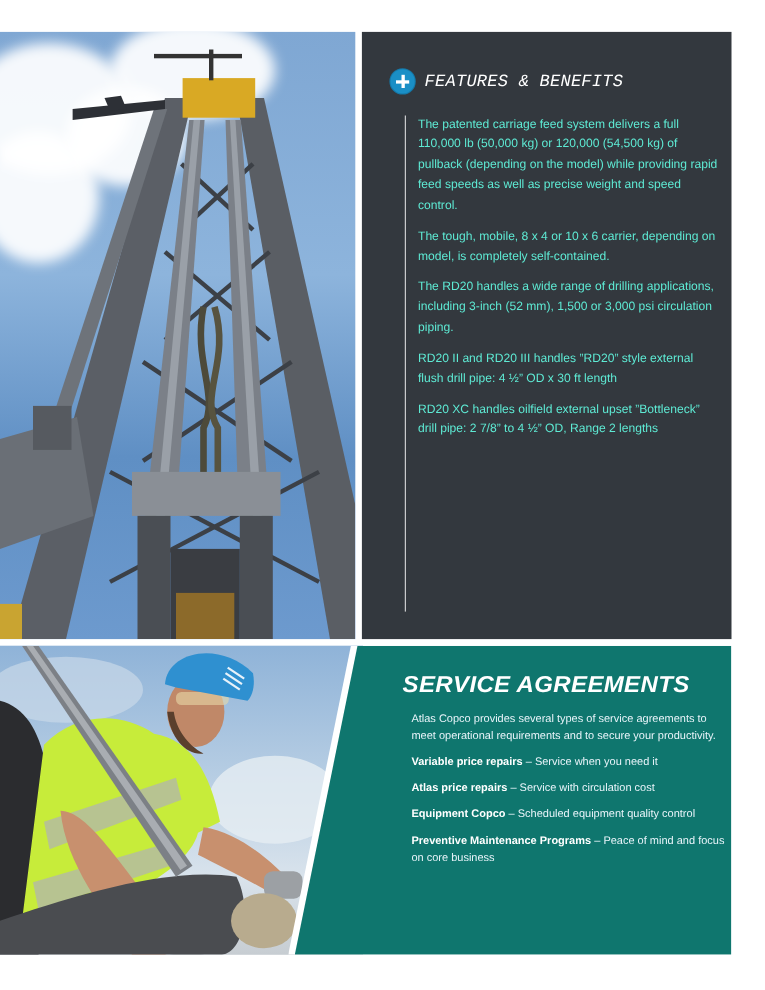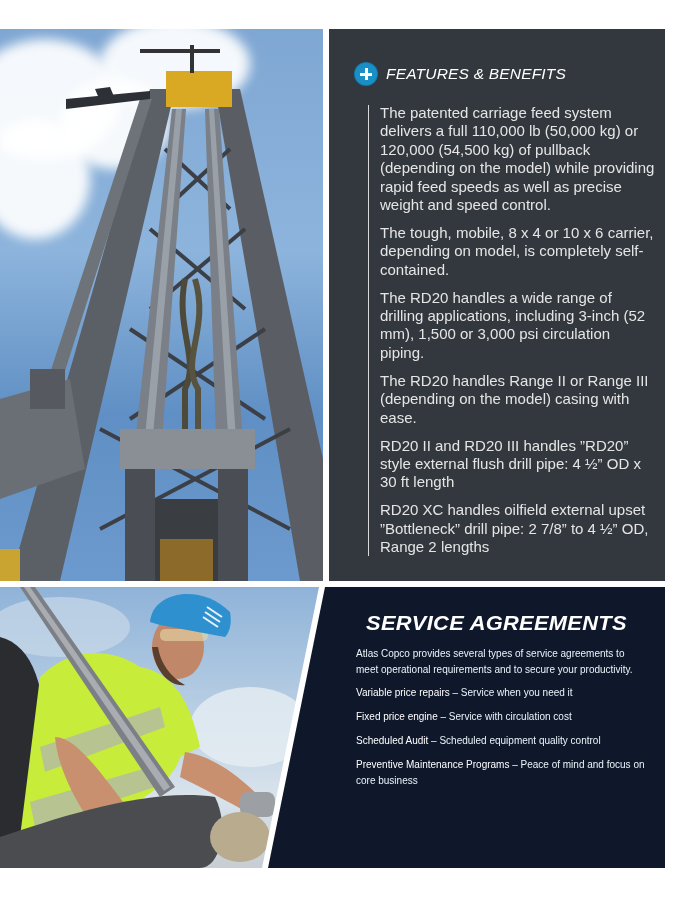--- a/index.html
+++ b/index.html
@@ -10,61 +10,61 @@
     position:absolute; left:0; top:29px; width:323px; height:552px; overflow:hidden;
     background: linear-gradient(180deg,#7fa7d3 0%,#8db4dc 40%,#5f8fc4 70%,#6d9ace 100%);
   }
   .photo-rig .cloud { position:absolute; border-radius:50%; background:rgba(255,255,255,0.92); filter:blur(6px); }
   .photo-rig svg { position:absolute; left:0; top:0; }
 
   
   .features {
     position:absolute; left:329px; top:29px; width:336px; height:552px; background:#33383e;
   }
-  .features-header { position:absolute; left:26px; top:34px; display:flex; align-items:center; }
+  .features-header { position:absolute; left:26px; top:34px; display:flex; align-items:center;font-family:Liberation Mono, monospace; }
   .plus-icon {
     width:22px; height:22px; border-radius:50%; background:#1a8fc6; position:relative; flex:none;
     box-shadow:0 0 0 1px #1578a8;
   }
   .plus-icon::before, .plus-icon::after { content:""; position:absolute; background:#ffffff; }
   .plus-icon::before { left:5px; top:9.5px; width:12px; height:3px; }
   .plus-icon::after  { left:9.5px; top:5px; width:3px; height:12px; }
   .features-title {
     margin-left:9px; color:#ffffff; font-size:15.5px; font-style:italic; letter-spacing:0.2px;
   }
   .features-rule { position:absolute; left:39px; top:76px; width:1px; height:451px; background:#d9dadb; }
   .features-list { position:absolute; left:51px; top:75px; width:275px; }
   .features-list p {
-    margin:0 0 9.5px 0; color:#e5e5e5; font-size:15px; line-height:18.4px; font-weight:normal;
+    margin:0 0 9.5px 0; color:#5eead4; font-size:11px; line-height:18.4px; font-weight:normal;
   }
 
   
   .photo-worker {
     position:absolute; left:0; top:587px; width:330px; height:281px; overflow:hidden;
     background: linear-gradient(180deg,#8fb3d8 0%,#b9cfe4 45%,#d9e3ec 75%,#c7cdd2 100%);
   }
   .photo-worker svg { position:absolute; left:0; top:0; }
 
   
   .service-wrap { position:absolute; left:262px; top:587px; width:403px; height:281px; }
   .service-white {
     position:absolute; left:0; top:0; width:100%; height:100%; background:#ffffff;
     clip-path: polygon(57px 0, 403px 0, 403px 281px, 0 281px);
   }
   .service {
-    position:absolute; left:0; top:0; width:100%; height:100%; background:#0f172a;
+    position:absolute; left:0; top:0; width:100%; height:100%; background:#0f766e;
     clip-path: polygon(63px 0, 403px 0, 403px 281px, 6px 281px);
   }
   .service-title {
     position:absolute; left:104px; top:24px; color:#ffffff; font-size:21px; font-weight:bold; font-style:italic;
     letter-spacing:0.3px; transform:scaleX(1.04); transform-origin:left;
   }
-  .service-body { position:absolute; left:94px; top:59px; width:290px; color:#e9f4fa; font-size:10px; line-height:15.5px; }
+  .service-body { position:absolute; left:112px; top:59px; width:290px; color:#e9f4fa; font-size:10px; line-height:15.5px; }
   .service-body p { margin:0 0 8.5px 0; }
-  .service-body .term { font-weight:normal; color:#ffffff; }
+  .service-body .term { font-weight:bold; color:#ffffff; }
   .service-body .intro { margin-bottom:8px; }
 </style>
 </head>
 <body>
 
 <div class="photo-rig">
   <div class="cloud" style="left:-30px;top:10px;width:150px;height:120px;"></div>
   <div class="cloud" style="left:-20px;top:90px;width:110px;height:120px;"></div>
   <div class="cloud" style="left:100px;top:-10px;width:150px;height:90px;"></div>
   <div class="cloud" style="left:60px;top:50px;width:110px;height:90px;"></div>
@@ -115,21 +115,20 @@
 <section class="features">
   <div class="features-header">
     <span class="plus-icon"></span>
     <span class="features-title">FEATURES &amp; BENEFITS</span>
   </div>
   <div class="features-rule"></div>
   <div class="features-list">
     <p>The patented carriage feed system delivers a full 110,000 lb (50,000 kg) or 120,000 (54,500 kg) of pullback (depending on the model) while providing rapid feed speeds as well as precise weight and speed control.</p>
     <p>The tough, mobile, 8 x 4 or 10 x 6 carrier, depending on model, is completely self-contained.</p>
     <p>The RD20 handles a wide range of drilling applications, including 3-inch (52 mm), 1,500 or 3,000 psi circulation piping.</p>
-    <p>The RD20 handles Range II or Range III (depending on the model) casing with ease.</p>
     <p>RD20 II and RD20 III handles ”RD20” style external flush drill pipe: 4 ½” OD x 30 ft length</p>
     <p>RD20 XC handles oilfield external upset ”Bottleneck” drill pipe: 2 7/8” to 4 ½” OD, Range 2 lengths</p>
   </div>
 </section>
 
 <div class="photo-worker">
   <svg width="330" height="281" viewBox="0 0 330 281">
 
     <ellipse cx="250" cy="140" rx="60" ry="40" fill="#e6edf3" opacity="0.8"></ellipse>
     <ellipse cx="60" cy="40" rx="70" ry="30" fill="#c9d9e8" opacity="0.7"></ellipse>
@@ -166,18 +165,18 @@
   </svg>
 </div>
 
 <section class="service-wrap">
   <div class="service-white"></div>
   <div class="service">
     <div class="service-title">SERVICE AGREEMENTS</div>
     <div class="service-body">
       <p class="intro">Atlas Copco provides several types of service agreements to meet operational requirements and to secure your productivity.</p>
       <p><span class="term">Variable price repairs</span><span> – Service when you need it</span></p>
-      <p><span class="term">Fixed price engine</span><span> – Service with circulation cost</span></p>
-      <p><span class="term">Scheduled Audit</span><span> – Scheduled equipment quality control</span></p>
+      <p><span class="term">Atlas price repairs</span><span> – Service with circulation cost</span></p>
+      <p><span class="term">Equipment Copco</span><span> – Scheduled equipment quality control</span></p>
       <p><span class="term">Preventive Maintenance Programs</span><span> – Peace of mind and focus on core business</span></p>
     </div>
   </div>
 </section>
 
 </body></html>

